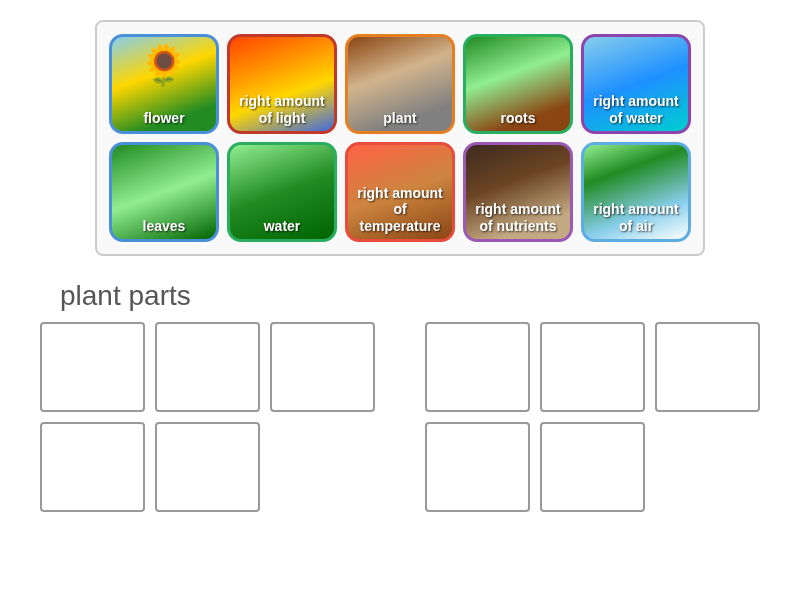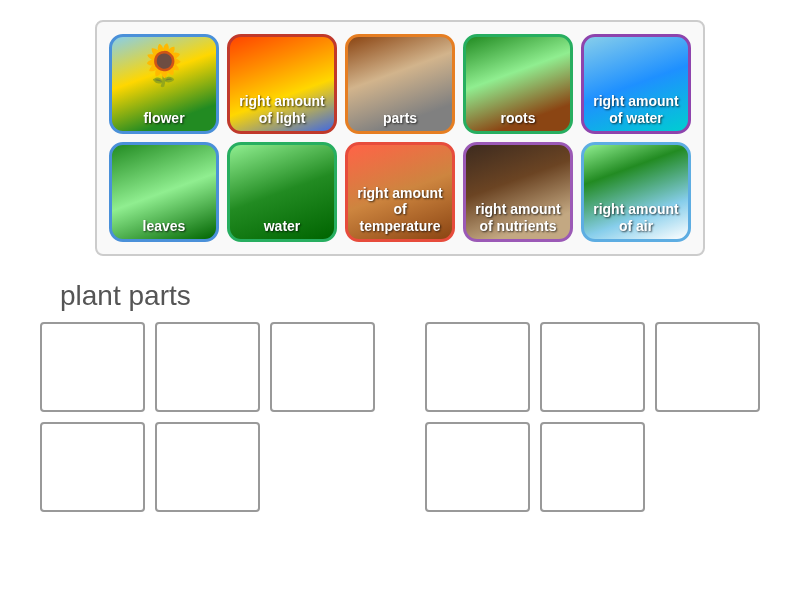--- a/index.html
+++ b/index.html
@@ -130,21 +130,21 @@
 
   <div class="card-grid-container">
     <div class="card-row">
       <div class="card card-flower">
         <span class="card-label">flower</span>
       </div>
       <div class="card card-light">
         <span class="card-label">right amount<br>of light</span>
       </div>
       <div class="card card-seeds">
-        <span class="card-label">parts</span>
+        <span class="card-label">plant</span>
       </div>
       <div class="card card-roots">
         <span class="card-label">roots</span>
       </div>
       <div class="card card-water">
         <span class="card-label">right amount<br>of water</span>
       </div>
     </div>
     <div class="card-row">
       <div class="card card-leaves">

